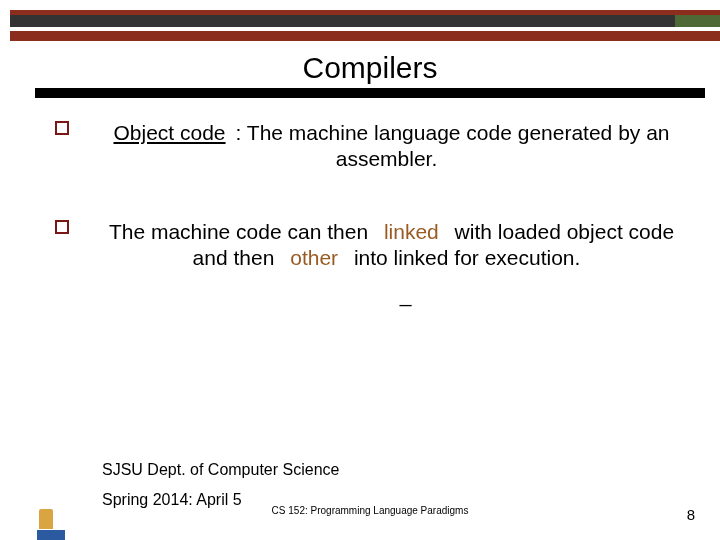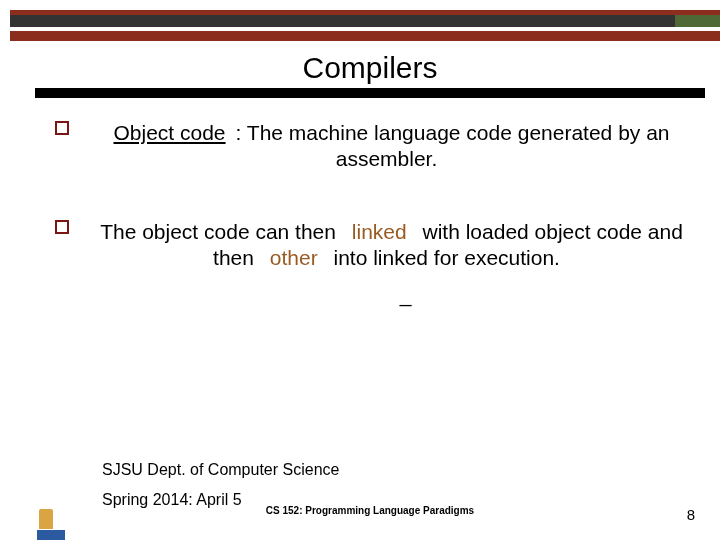--- a/index.html
+++ b/index.html
@@ -26,21 +26,21 @@
   .warm { color: #9a5b23; }
   .sub-dash { padding-left: 38px; font-size: 21px; margin-top: 6px; }
 
   .footer { position: absolute; bottom: 16px; left: 0; right: 0; height: 40px; }
   .logo { position: absolute; left: 22px; bottom: 0; width: 28px; height: 30px; }
   .logo .tower { width: 14px; height: 20px; background: #d9a441; margin: 0 auto; border-radius: 2px 2px 0 0; }
   .logo .base { width: 28px; height: 6px; background: #2b5aa0; margin-top: 1px; }
   .logo .label { font-size: 4px; color: #2b5aa0; text-align: center; letter-spacing: 0.2px; }
   .foot-left { position: absolute; left: 82px; bottom: 14px; font-size: 16px; color: #000; line-height: 1.25; }
   .foot-center { position: absolute; left: 0; right: 0; bottom: 2px; text-align: center; font-size: 10px; color: #000; line-height: 1.25; }
-  .foot-center-inner { display: inline-block; font-weight: bold; }
+  .foot-center-inner { display: inline-block; }
   .pagenum { position: absolute; right: 30px; bottom: 6px; font-size: 15px; color: #000; }
 </style>
 </head>
 <body>
 
 <div class="slide">
 
   <div class="band-top band1"></div>
   <div class="band-top band2"></div>
   <div class="corner-green"></div>
@@ -59,21 +59,21 @@
       <div class="body-text">
         <span class="underlined">Object code</span><span>: The machine language code generated by an assembler.</span>
       </div>
     </div>
 
     <div class="item">
       <div class="bullet-box">
           <span class="square"></span>
         </div>
       <div class="body-text">
-        <span>The object code can then </span><span class="warm">linked</span><span> with loaded object code and then </span><span class="warm">other</span><span> into linked for execution.</span>
+        <span>The machine code can then </span><span class="warm">linked</span><span> with loaded object code and then </span><span class="warm">other</span><span> into linked for execution.</span>
         <div class="sub-dash">_</div>
       </div>
     </div>
 
   </div>
 
   <div class="footer">
     <div class="logo">
       <div class="tower"></div>
       <div class="base"></div>

